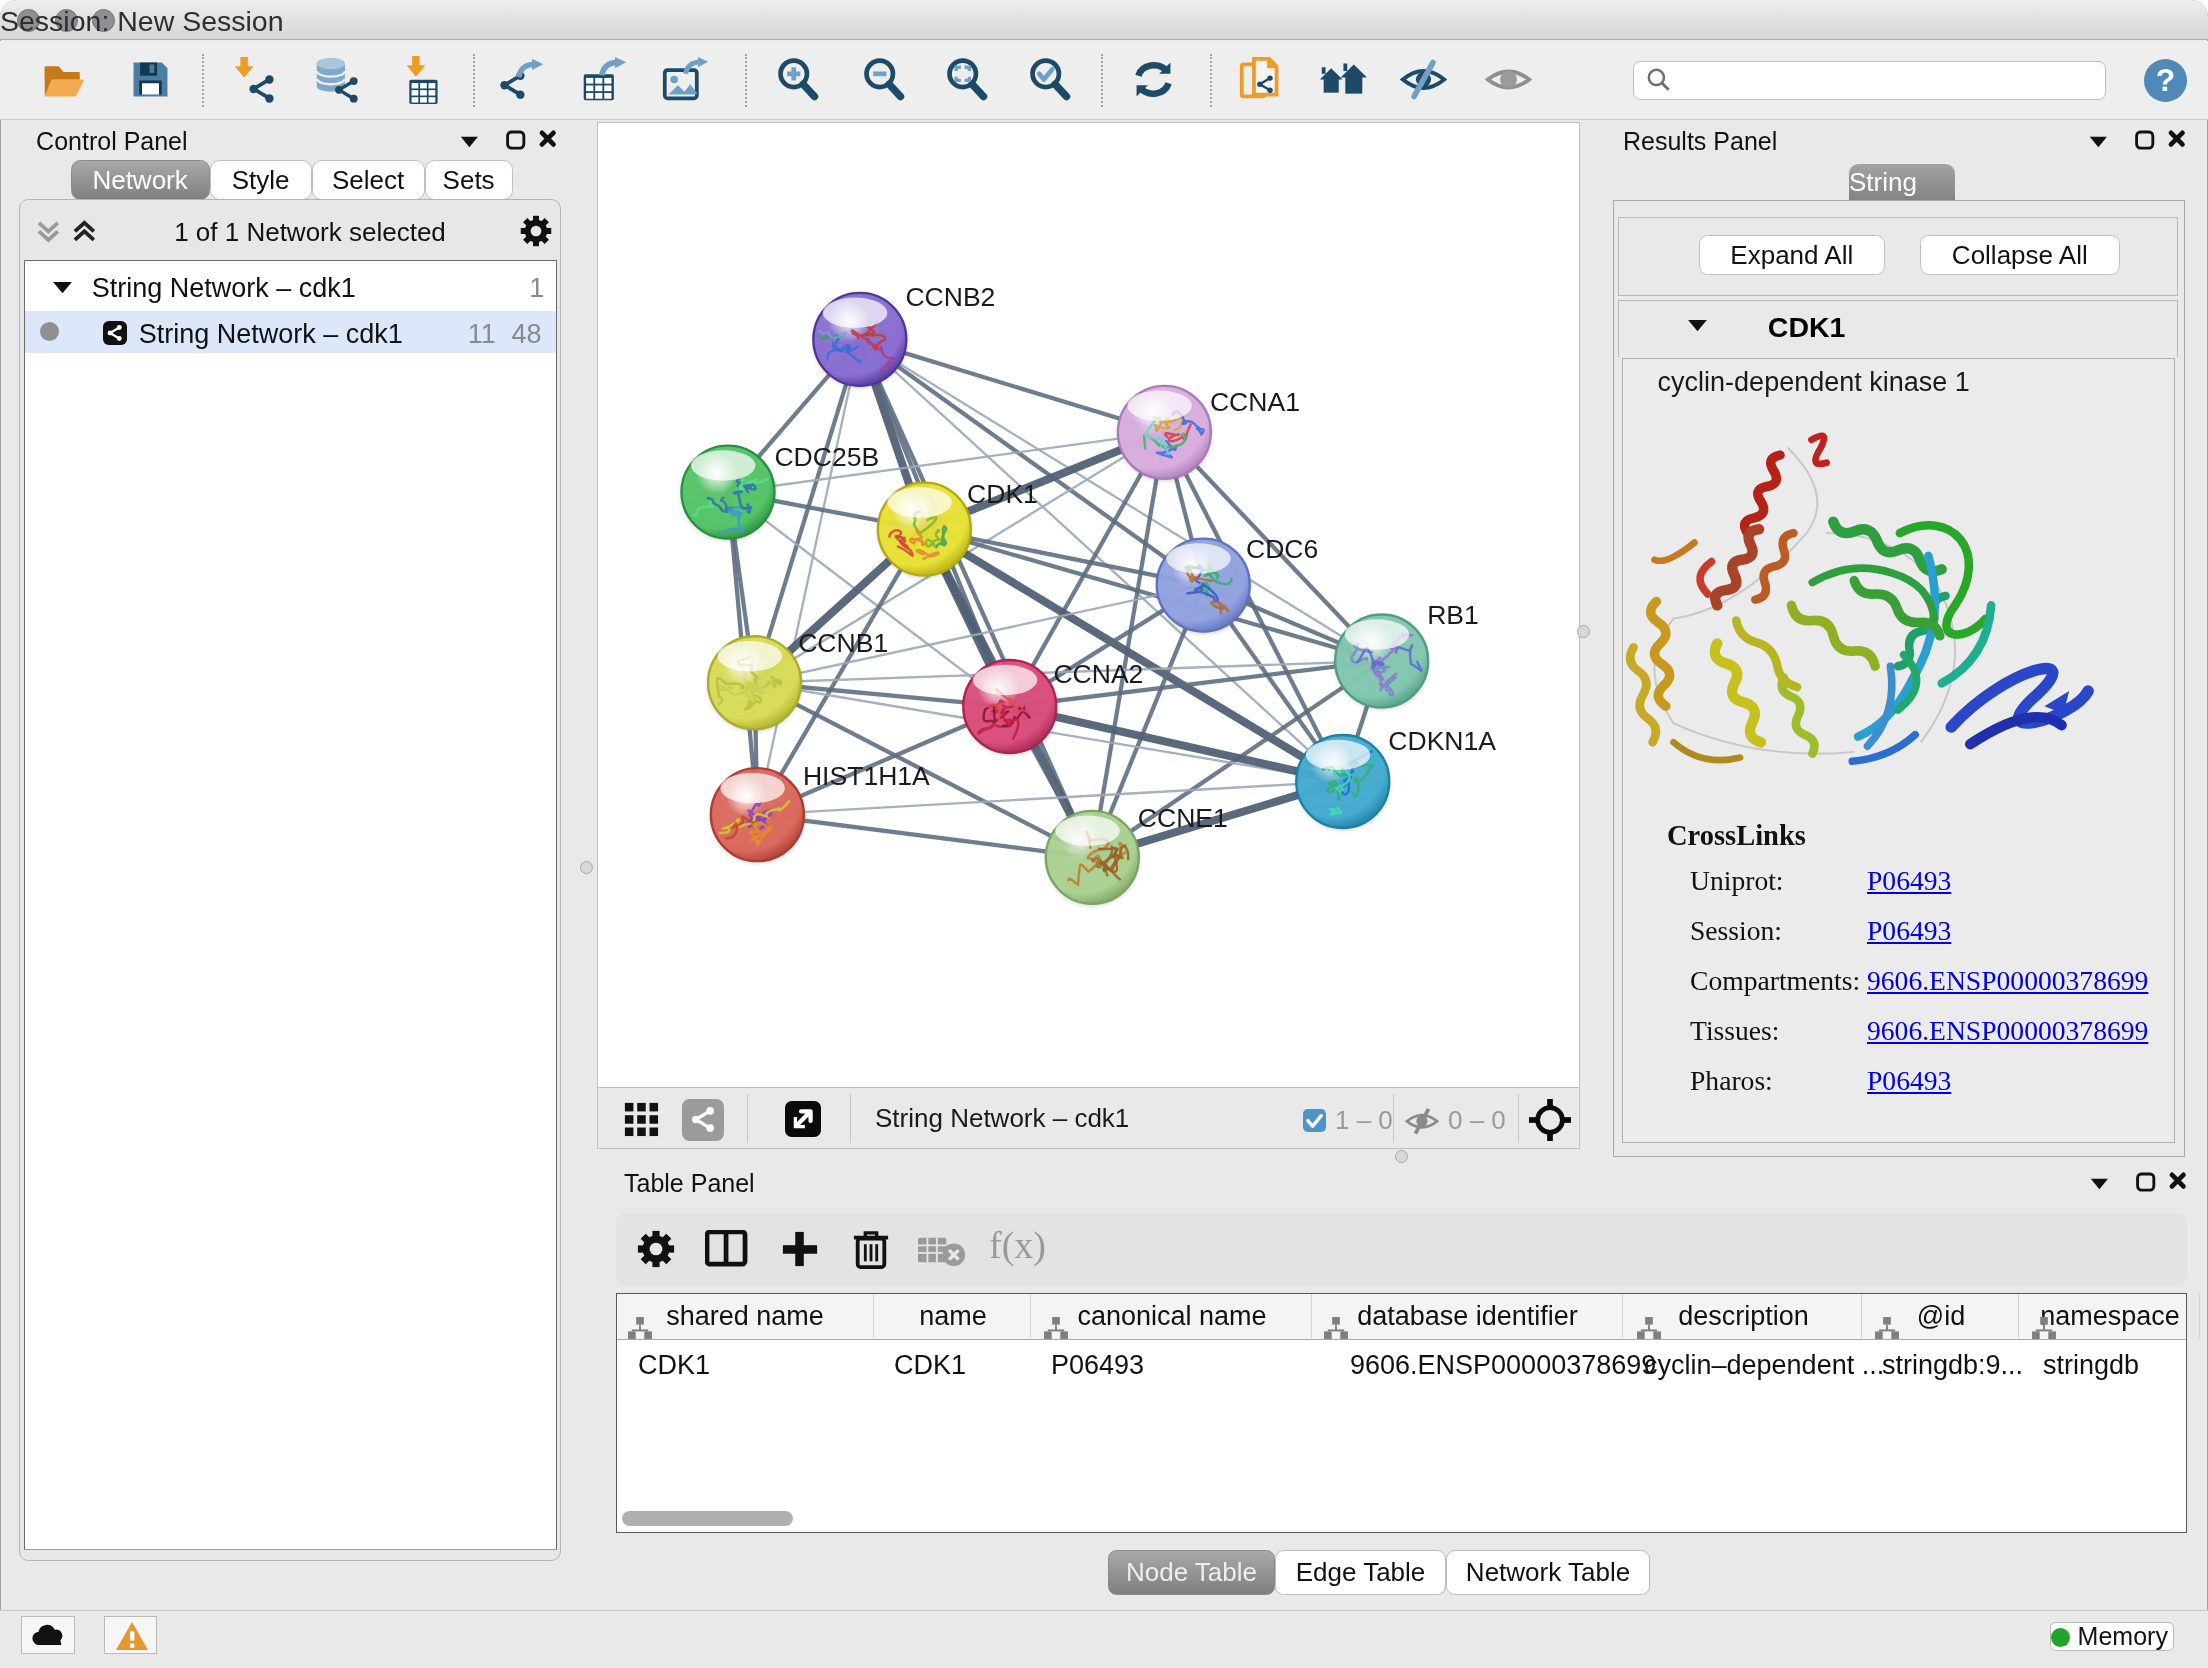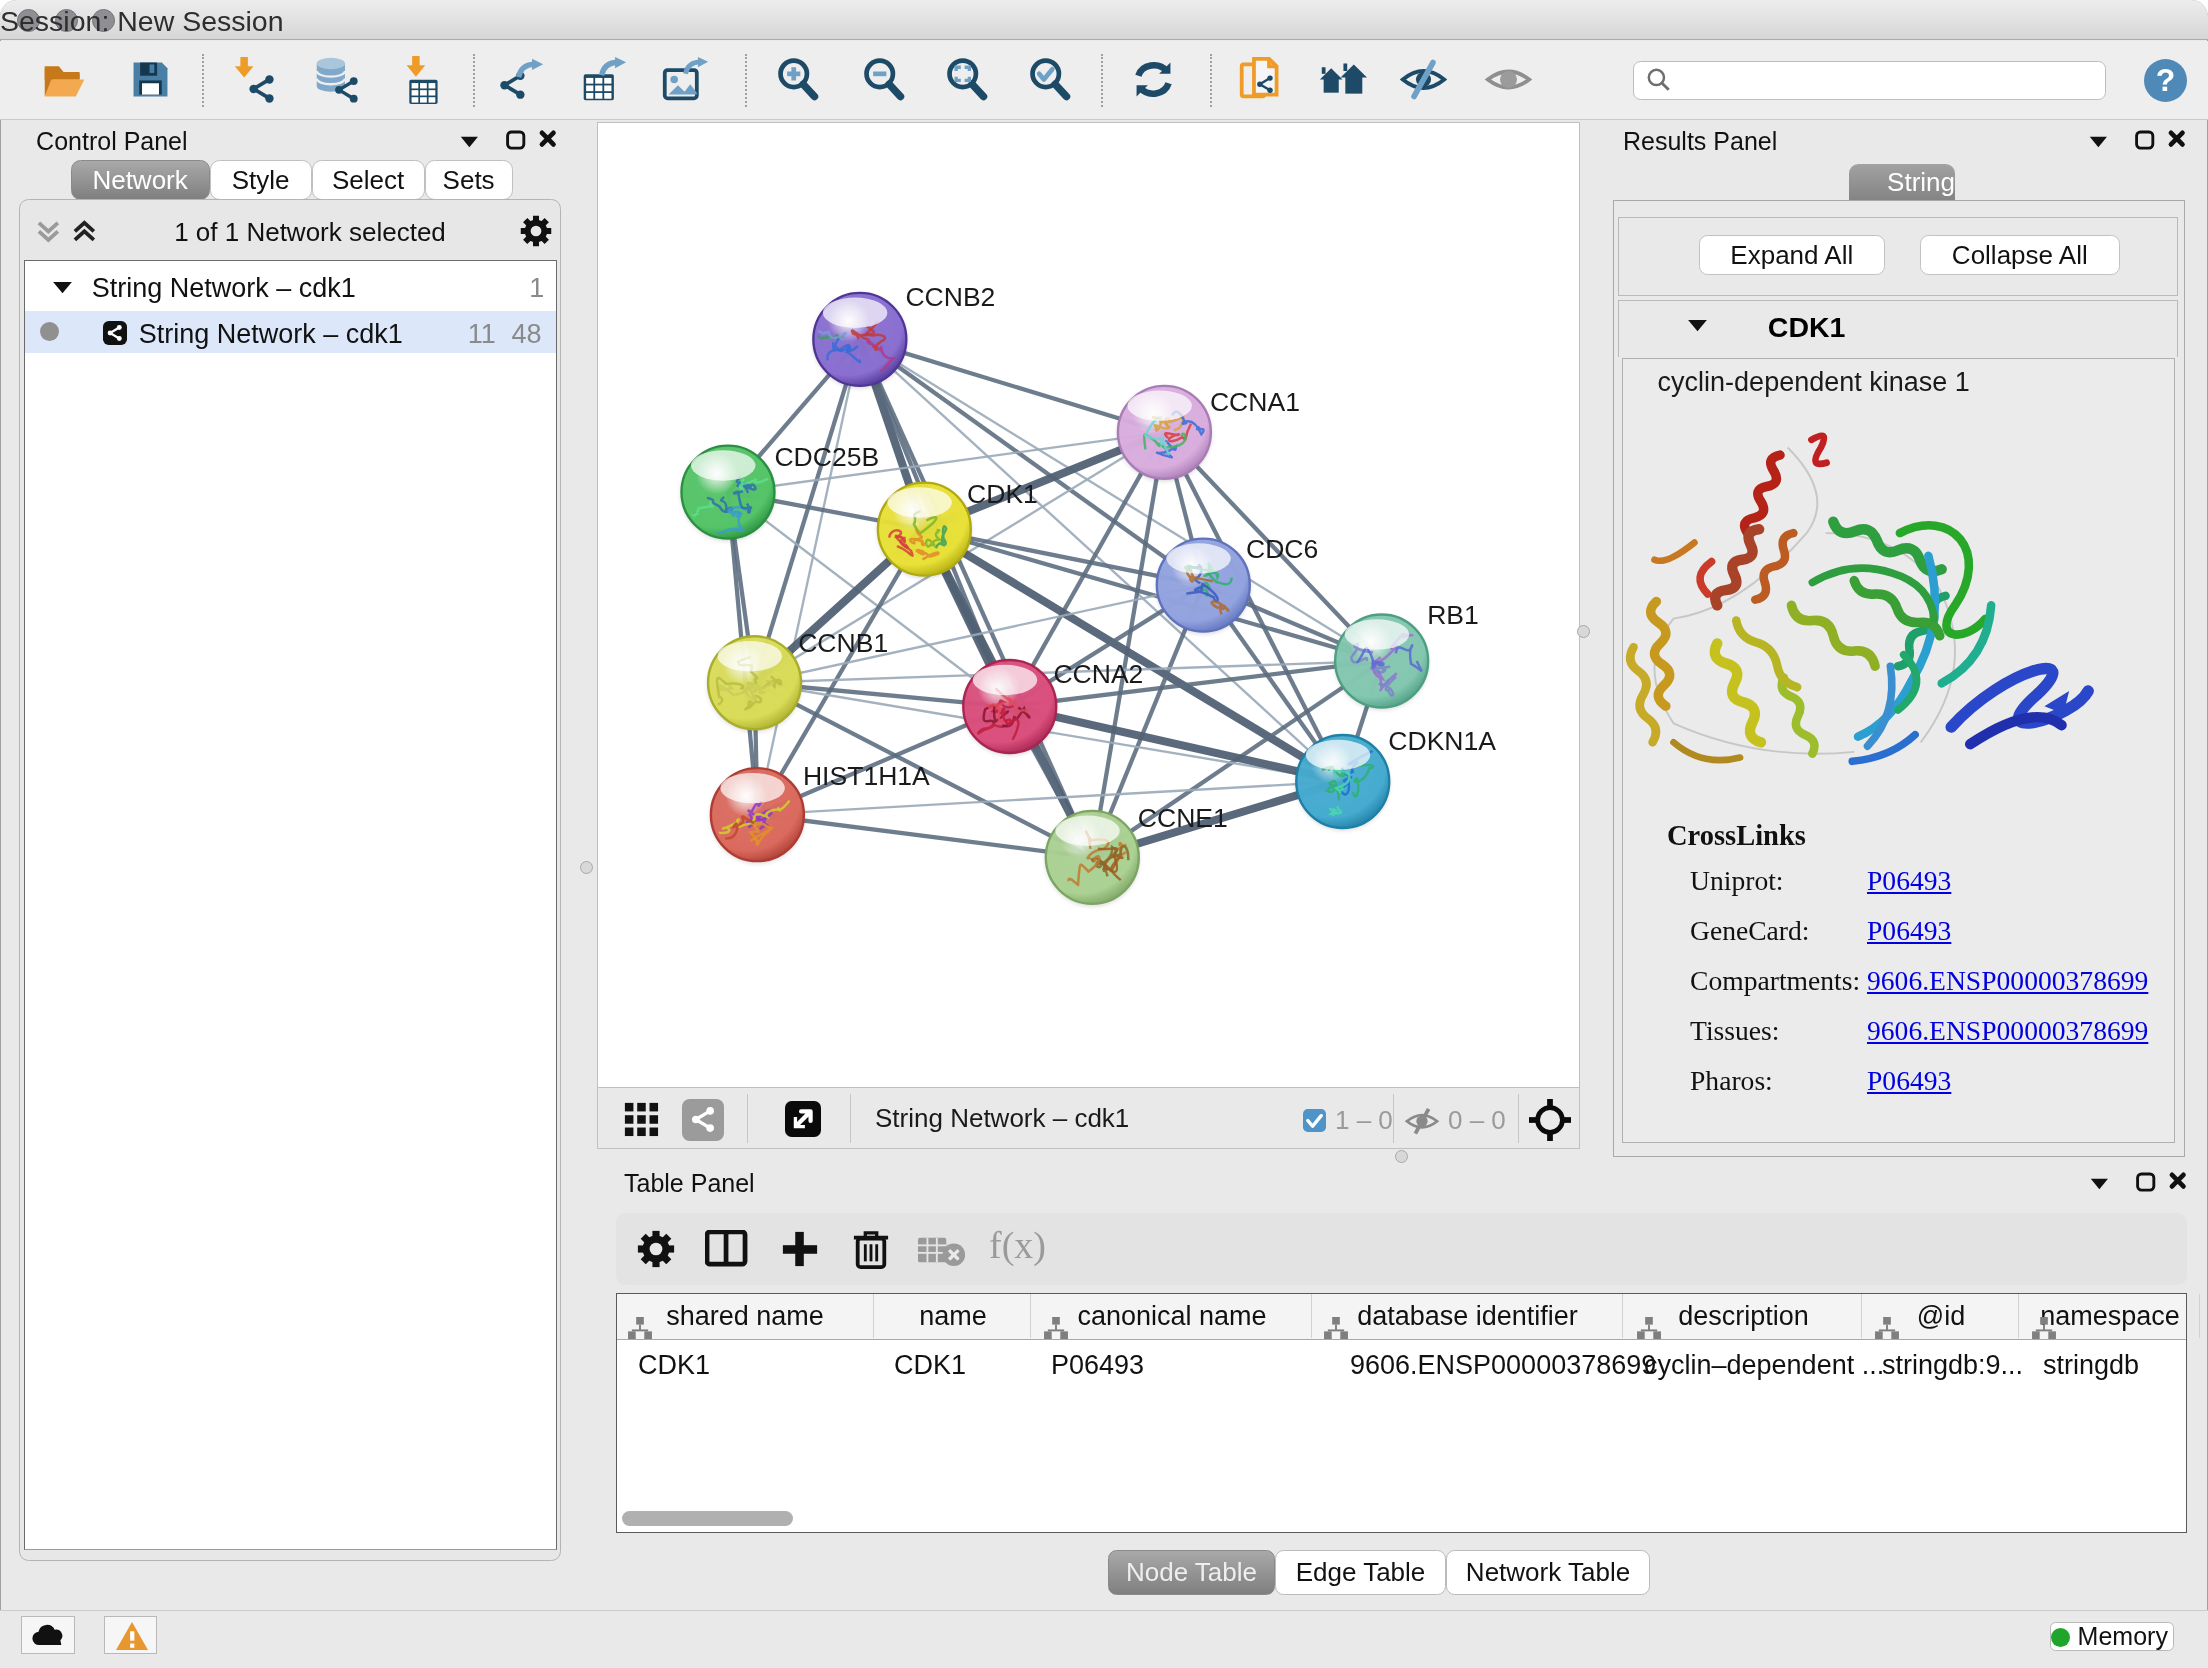--- a/index.html
+++ b/index.html
@@ -19,21 +19,21 @@
 #cpbox{position:absolute;left:11.4px;top:77px;width:542px;height:1362px;background:#e7e7e7;border:1.9px solid #b4b4b4;border-radius:9.5px}
 #cpbar{position:absolute;left:0;top:0;width:100%;height:60px}
 #cptree{position:absolute;left:3.8px;top:60px;width:533px;height:1290px;background:#fff;border:1.9px solid #6a6a6a;border-bottom:1px solid #9a9a9a}
 .trow{position:absolute;left:0;width:100%;font-size:27px;color:#111}
 .trow+.trow{top:50px}
 .gnum{color:#8a8a8a}
 .gnum2{position:absolute;top:17px;font-size:26px;color:#9a9a9a}
 #netbar{position:absolute;left:597px;top:1088px;width:983px;height:61px;background:#e9e9e9;border:1px solid #c0c0c0;border-top:none}
 .vsep{position:absolute;top:5.7px;height:49px;width:0;border-left:1.9px solid #c6c6c6}
 #rpanel{position:absolute;left:1586px;top:122px;width:614px;height:1039px}
-#stringtab{position:absolute;left:263px;top:42px;width:106px;height:37px;background:linear-gradient(#a2a2a2,#838383);border-radius:9.5px 9.5px 0 0;color:#fff;font-size:26px;text-align:right;line-height:37px}
+#stringtab{position:absolute;left:263px;top:42px;width:106px;height:37px;background:linear-gradient(#a2a2a2,#838383);border-radius:9.5px 9.5px 0 0;color:#fff;font-size:26px;text-align:left;line-height:37px}
 #rbox{position:absolute;left:27px;top:78px;width:572px;height:957px;background:#e9e9e9;border:1.9px solid #a9a9a9}
 #expbox{position:absolute;left:3.8px;top:16px;width:560px;height:79px;border:1.9px solid #b9b9b9}
 .wbtn{position:absolute;top:17px;height:40px;background:#fff;border:1px solid #c2c2c2;border-radius:8.6px;font-size:26px;color:#111;text-align:center;line-height:38px}
 #cdkhead{position:absolute;left:3.8px;top:99px;width:560px;height:57px;border:1px solid #b9b9b9;border-bottom:none}
 #rinner{position:absolute;left:7.6px;top:157px;width:553px;height:785px;border:1px solid #b0b0b0;background:#ebebeb}
 #crosslinks{position:absolute;left:1667px;top:820px;font-family:"Liberation Serif",serif;font-size:27.6px;color:#111}
 #cltab{table-layout:fixed;border-collapse:collapse}
 #cltab td{padding:0 0 18px 0;font-size:27.6px;white-space:nowrap}
 #cltab td:first-child{padding-left:23px}
 #cltab a{color:#0000e0;text-decoration:underline}
@@ -667,21 +667,21 @@
         <colgroup>
           <col style="width:200px">
           <col>
         </colgroup>
   <tbody>
           <tr>
             <td>Uniprot:</td>
             <td><a>P06493</a></td>
           </tr>
   <tr>
-            <td>GeneCard:</td>
+            <td>Session:</td>
             <td><a>P06493</a></td>
           </tr>
   <tr>
             <td>Compartments:</td>
             <td><a>9606.ENSP00000378699</a></td>
           </tr>
   <tr>
             <td>Tissues:</td>
             <td><a>9606.ENSP00000378699</a></td>
           </tr>

